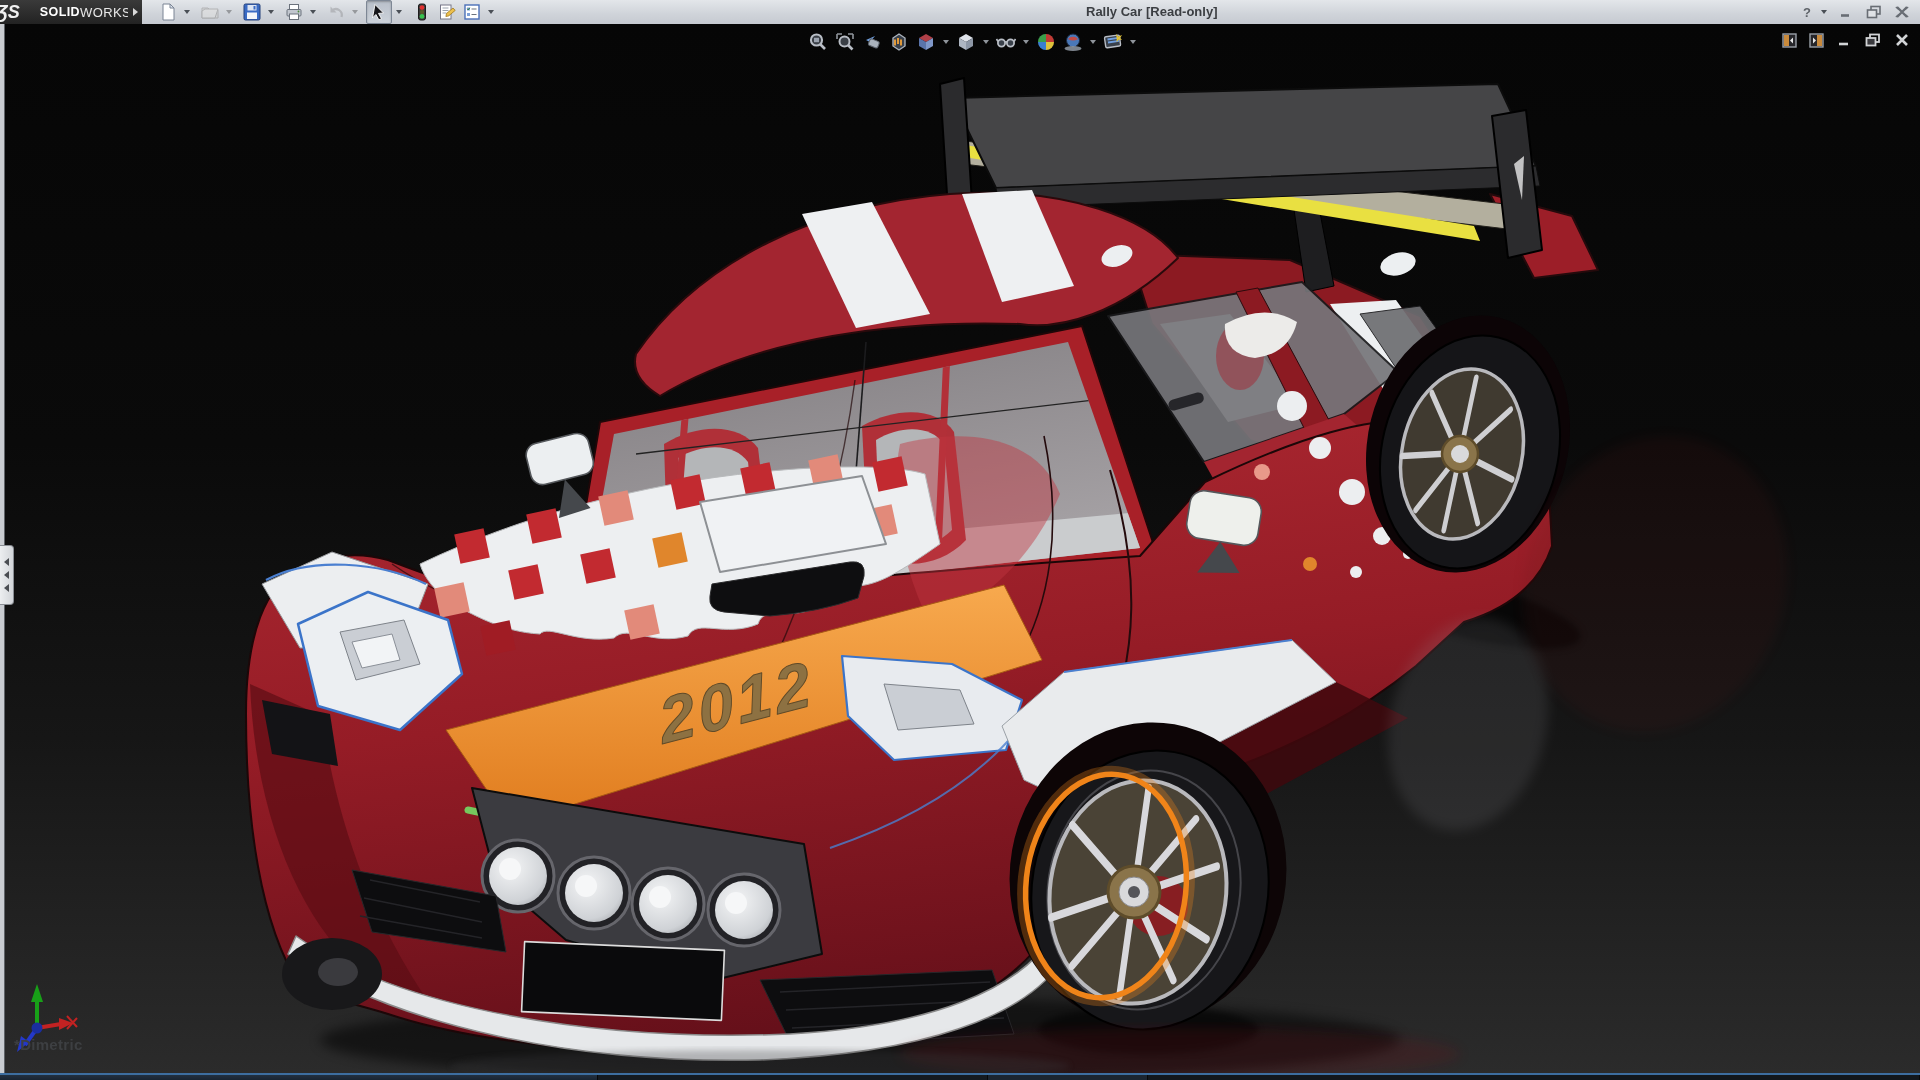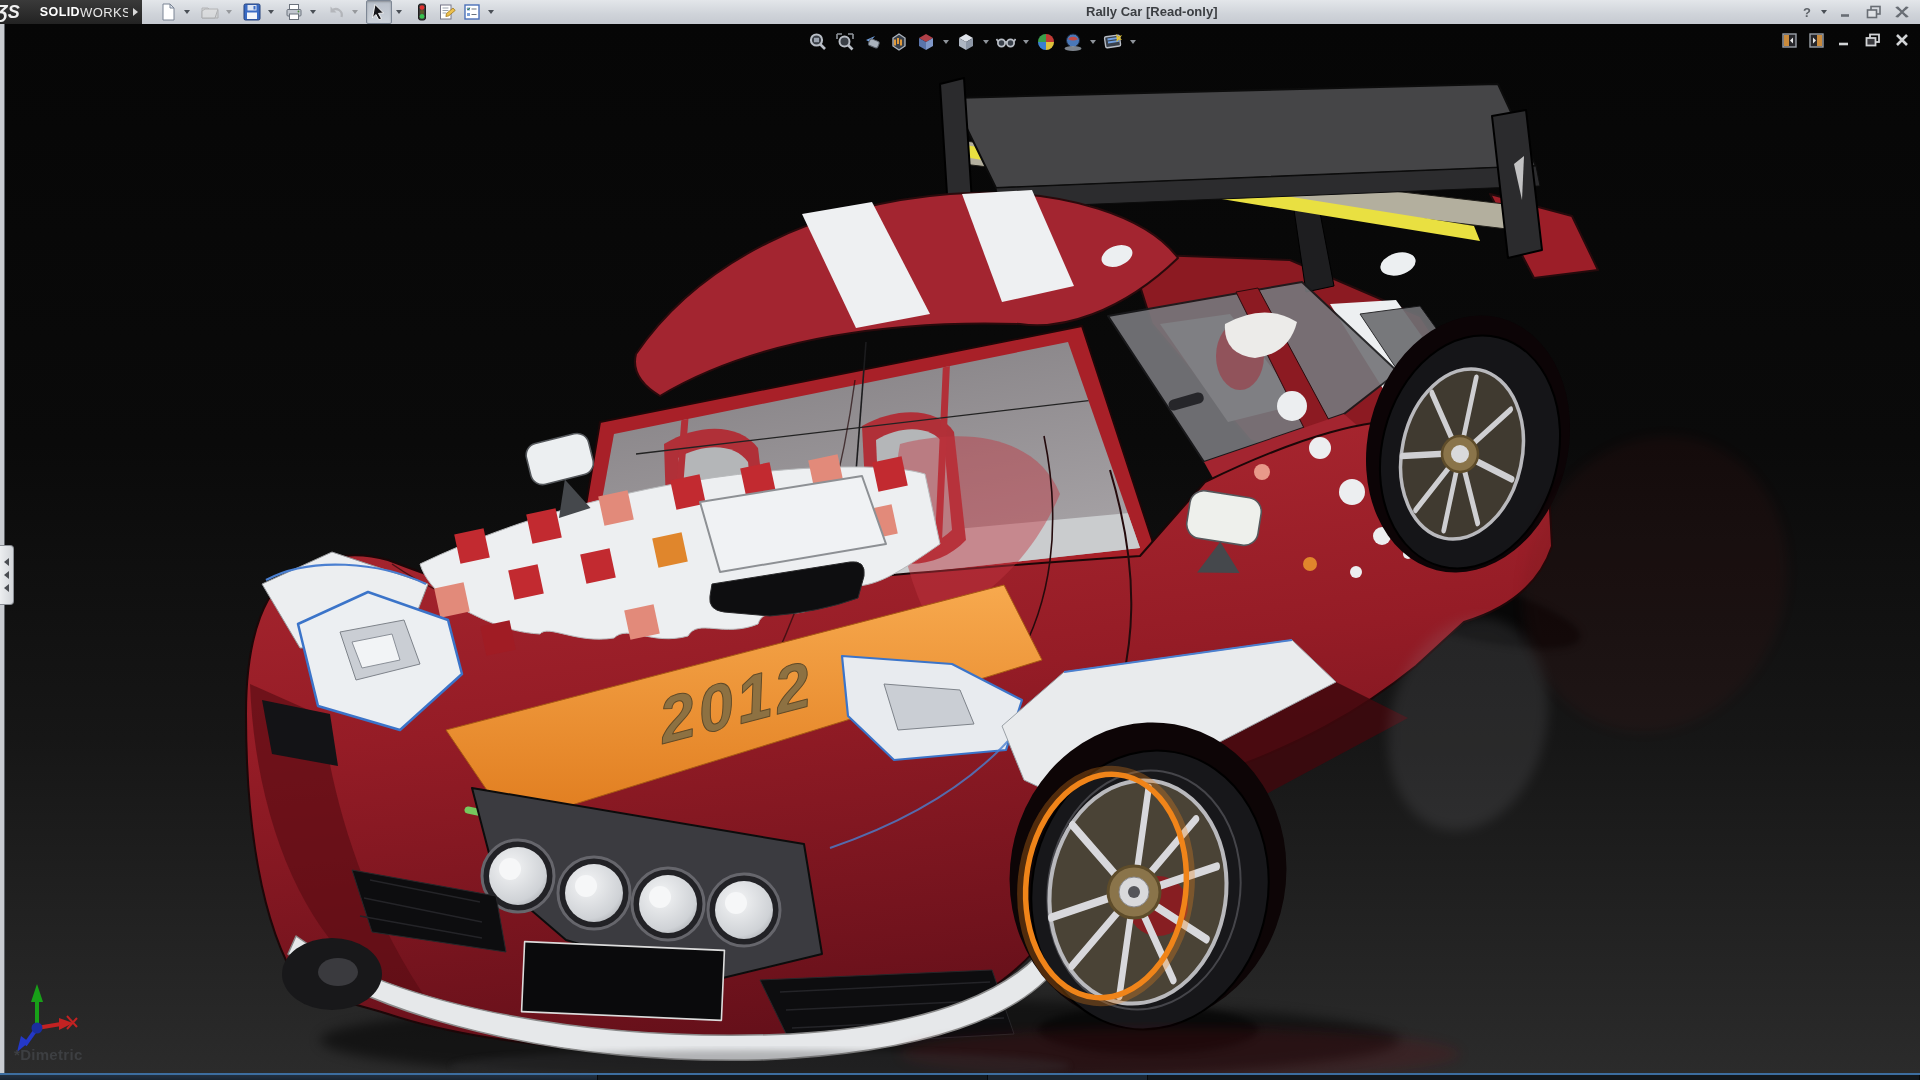--- a/index.html
+++ b/index.html
@@ -41,21 +41,21 @@
     background:linear-gradient(90deg,#eceef0,#d2d5d9);border:1px solid #8a8e94;border-left:none;
     border-radius:0 4px 4px 0;display:flex;flex-direction:column;align-items:center;justify-content:center;gap:5px;}
   .collapsed-tab .tri{width:0;height:0;border-right:5px solid #4a4d52;
     border-top:4px solid transparent;border-bottom:4px solid transparent;}
   .headsup{position:absolute;left:806px;top:6px;display:flex;align-items:center;gap:3px;}
   .hbtn{width:24px;height:24px;display:flex;align-items:center;justify-content:center;border-radius:3px;}
   .hdd{width:10px;height:24px;display:flex;align-items:center;justify-content:center;}
   .hdd .tri{width:0;height:0;border-top:4px solid #8f949b;
     border-left:3.5px solid transparent;border-right:3.5px solid transparent;}
   .docctl{position:absolute;right:10px;top:8px;display:flex;align-items:center;gap:12px;}
-  .orientation{position:absolute;left:14px;bottom:10px;font-size:15px;font-weight:bold;color:#3d3f42;letter-spacing:.3px;}
+  .orientation{position:absolute;left:14px;bottom:20px;font-size:15px;font-weight:bold;color:#3d3f42;letter-spacing:.3px;}
 
   
   .taskbar{position:absolute;left:0;top:1073px;width:1920px;height:7px;
     background:#15191e;border-top:2px solid #3d6ea0;display:flex;}
   .tseg{height:100%;border-right:1px solid #06080a;box-sizing:border-box;}
   .tseg:nth-child(1){width:598px;background:linear-gradient(#223040,#16202c);}
   .tseg:nth-child(2){width:390px;background:#141a20;}
   .tseg:nth-child(3){width:160px;background:#1b2530;}
   .tseg:nth-child(4){flex:1;background:#12171c;}
 </style>

